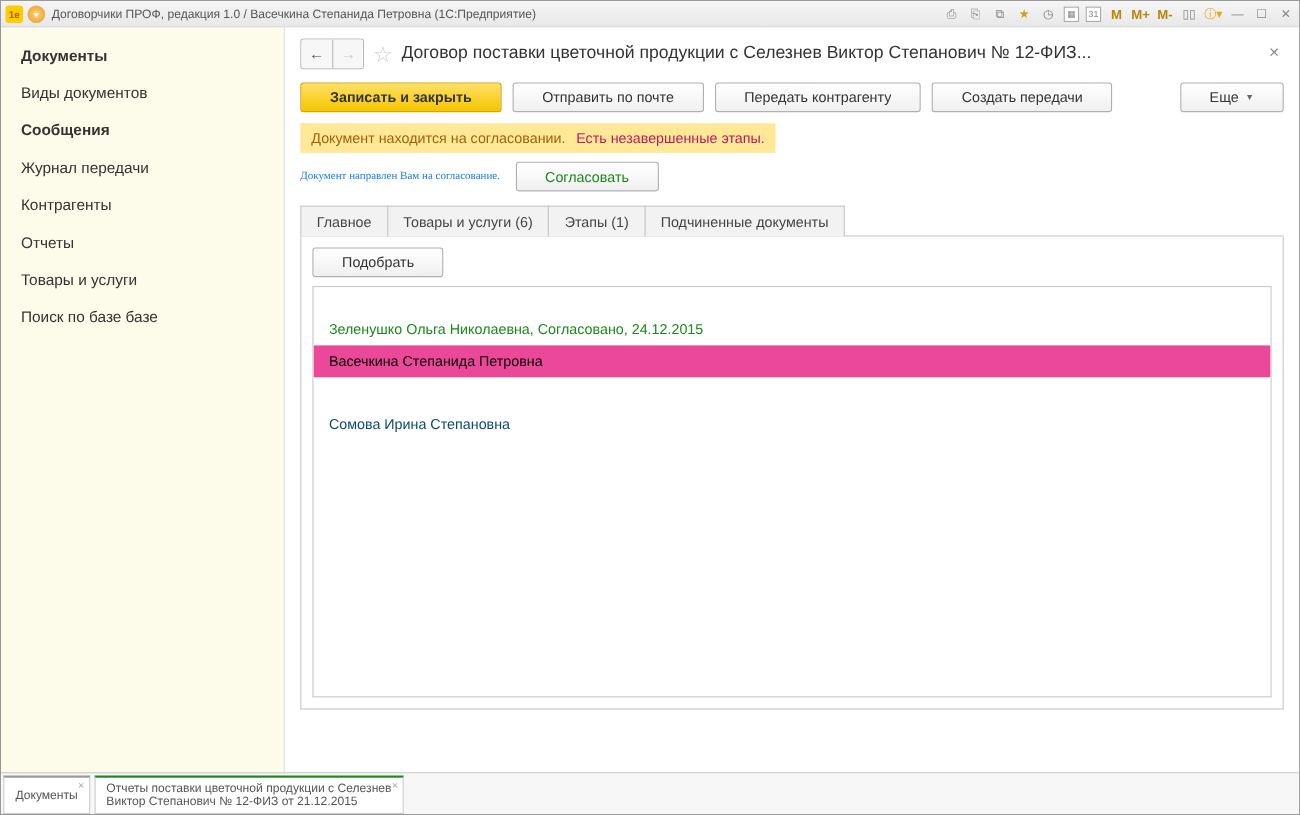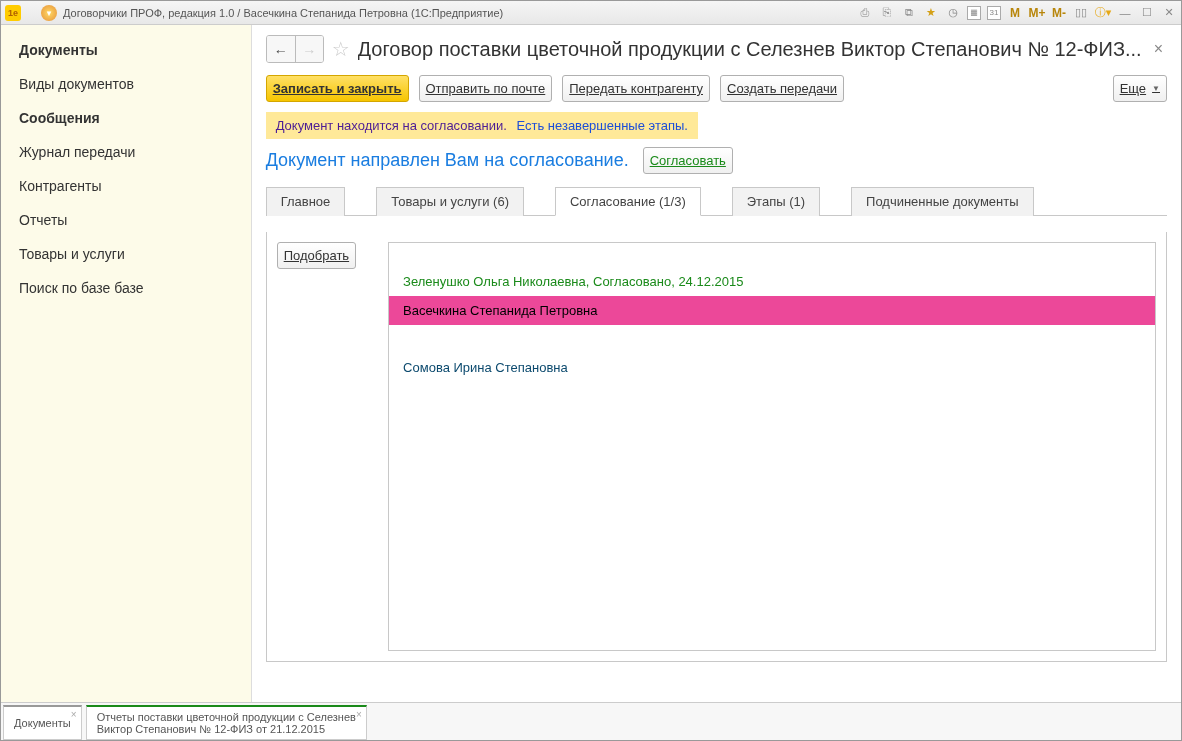--- a/index.html
+++ b/index.html
@@ -1,20 +1,20 @@
 <!DOCTYPE html>
 <html><head>
 <meta charset="utf-8">
 <style>
 * { box-sizing: border-box; margin: 0; padding: 0; }
 body { font-family: Arial, sans-serif; font-size: 13px; background: #fff; width: 1182px; height: 741px; overflow: hidden; position: relative; border: 1px solid #999; }
 
 
 .titlebar { height: 24px; background: linear-gradient(#f5f5f5,#e8e8e8); border-bottom: 1px solid #ccc; display: flex; align-items: center; padding: 0 4px; font-size: 11px; color: #555; }
-.titlebar .app-icon { width: 16px; height: 16px; background: #ffcc00; border-radius: 3px; margin-right: 20px; display:flex;align-items:center;justify-content:center;font-size:9px;font-weight:bold;color:#b06000;}
+.titlebar .app-icon { width: 16px; height: 16px; background: #ffcc00; border-radius: 3px; margin-right: 4px; display:flex;align-items:center;justify-content:center;font-size:9px;font-weight:bold;color:#b06000;}
 .titlebar .dropdown-circ { width: 16px; height: 16px; background: radial-gradient(#ffd966,#e69138); border-radius: 50%; margin-right: 6px; display:flex;align-items:center;justify-content:center;color:#fff;font-size:9px;}
 .titlebar .title-text { flex: 1; }
 .titlebar .sys-icons { display: flex; gap: 6px; align-items: center; }
 .titlebar .sys-icons span { width: 16px; height: 16px; display: inline-flex; align-items:center; justify-content:center; color:#888; font-size:11px; cursor:pointer;}
 .titlebar .sys-icons .m-btn { font-weight:bold; color:#b8860b; font-size:12px;}
 .titlebar .sys-icons .star{color:#d4a017;}
 .titlebar .sys-icons .cal{border:1px solid #aaa;width:14px;height:14px;font-size:8px;background:#fff;}
 
 
 .main { display: flex; height: calc(100% - 24px - 38px); }
@@ -24,46 +24,46 @@
 
 .content { flex: 1; background: #fff; padding: 10px 14px; position: relative; }
 
 
 .doc-header { display: flex; align-items: center; gap: 8px; margin-bottom: 12px; }
 .nav-btns { display: flex; border: 1px solid #bbb; border-radius: 3px; overflow: hidden; }
 .nav-btn { width: 28px; height: 26px; display:flex;align-items:center;justify-content:center; background:#f7f7f7; cursor:pointer; font-size:14px; color:#444;}
 .nav-btn + .nav-btn { border-left:1px solid #bbb; }
 .nav-btn.disabled { color:#ccc; }
 .star-icon { font-size: 20px; color: #ccc; cursor:pointer; }
-.doc-title { font-size: 20px; font-weight: normal; color: #333; flex:1; white-space:nowrap; overflow:hidden; text-overflow:ellipsis;}
+.doc-title { font-size: 16px; font-weight: normal; color: #333; flex:1; white-space:nowrap; overflow:hidden; text-overflow:ellipsis;}
 .close-x { font-size: 16px; color: #888; cursor:pointer; padding:0 4px;}
 
 
 .toolbar { display: flex; gap: 10px; margin-bottom: 10px; align-items:center;}
-.btn { border: 1px solid #b0b0b0; border-radius: 3px; padding: 5px 6px; font-size: 13px; background: linear-gradient(#fff,#f0f0f0); cursor:pointer; color:#333;text-decoration:underline;}
+.btn { border: 1px solid #b0b0b0; border-radius: 3px; padding: 5px 26px; font-size: 13px; background: linear-gradient(#fff,#f0f0f0); cursor:pointer; color:#333;}
 .btn.primary { background: linear-gradient(#ffe066,#f6c500); border-color:#d4a600; font-weight:bold;}
 .btn.more { display:flex; align-items:center; gap:6px;}
 .btn.more::after { content:"▼"; font-size:8px; color:#666;}
 .toolbar .spacer { flex:1; }
 
 
 .status-banner { background: #ffe999; padding: 6px 10px; margin-bottom: 8px; display:inline-block;}
-.status-banner .st1 { color: #4c1d95; }
-.status-banner .st2 { color: #1d4ed8; margin-left:6px;}
+.status-banner .st1 { color: #a16207; }
+.status-banner .st2 { color: #be185d; margin-left:6px;}
 .approval-row { display:flex; align-items:center; gap:14px; margin-bottom:12px;}
-.approval-row .msg { color: #1a7de0; font-size:18px;}
+.approval-row .msg { color: #1a7de0; font-size:10px;font-family:Liberation Serif, serif;}
 .btn.approve { color: #1a8a1a; }
 
 
-.tabs { display:flex; border-bottom:1px solid #c8c8c8; margin-bottom: 16px; gap: 32px;}
+.tabs { display:flex; border-bottom:1px solid #c8c8c8; margin-bottom: 0;}
 .tab { padding: 6px 14px; border:1px solid #c8c8c8; border-bottom:none; background:#f2f2f2; margin-right:-1px; cursor:pointer; font-size:13px; color:#444; position:relative; top:1px;}
 .tab.active { background:#fff; border-bottom:1px solid #fff;}
 
 
-.tab-content { border:1px solid #c8c8c8; border-top:none; padding:10px; height:430px; display:flex; flex-direction:row;gap:32px;}
+.tab-content { border:1px solid #c8c8c8; border-top:none; padding:10px; height:430px; display:flex; flex-direction:column;}
 .tab-toolbar { margin-bottom:8px;}
 .list-box { border:1px solid #c8c8c8; flex:1; overflow:auto;}
 .list-row { padding: 7px 14px; font-size:13px; border-bottom:0px solid #eee;}
 .list-row.approved { color:#1a8a1a;margin-top:24px; }
 .list-row.selected { background:#ec4899; color:#000;}
 .list-row.normal { color:#0c4a6e;margin-top:28px; }
 
 
 .bottom-tabs { position:absolute; bottom:0; left:0; right:0; height:38px; border-top:1px solid #ccc; display:flex; background:#f7f7f7;}
 .bottom-tab { border:1px solid #ccc; border-top:2px solid #1a8a1a; background:#fff; padding:4px 10px; margin:2px 2px 0 2px; font-size:11px; color:#555; display:flex; flex-direction:column; justify-content:center; position:relative; max-width:370px; cursor:pointer;}
@@ -136,21 +136,20 @@
     </div>
 
     <div class="approval-row">
       <span class="msg">Документ направлен Вам на согласование.</span>
       <button class="btn approve">Согласовать</button>
     </div>
 
     <div class="tabs">
       <div class="tab">Главное</div>
       <div class="tab">Товары и услуги (6)</div>
-      <div class="tab active">Согласование (1/3)</div>
       <div class="tab">Этапы (1)</div>
       <div class="tab">Подчиненные документы</div>
     </div>
 
     <div class="tab-content">
       <div class="tab-toolbar">
         <button class="btn">Подобрать</button>
       </div>
       <div class="list-box">
         <div class="list-row approved">Зеленушко Ольга Николаевна, Согласовано, 24.12.2015</div>

